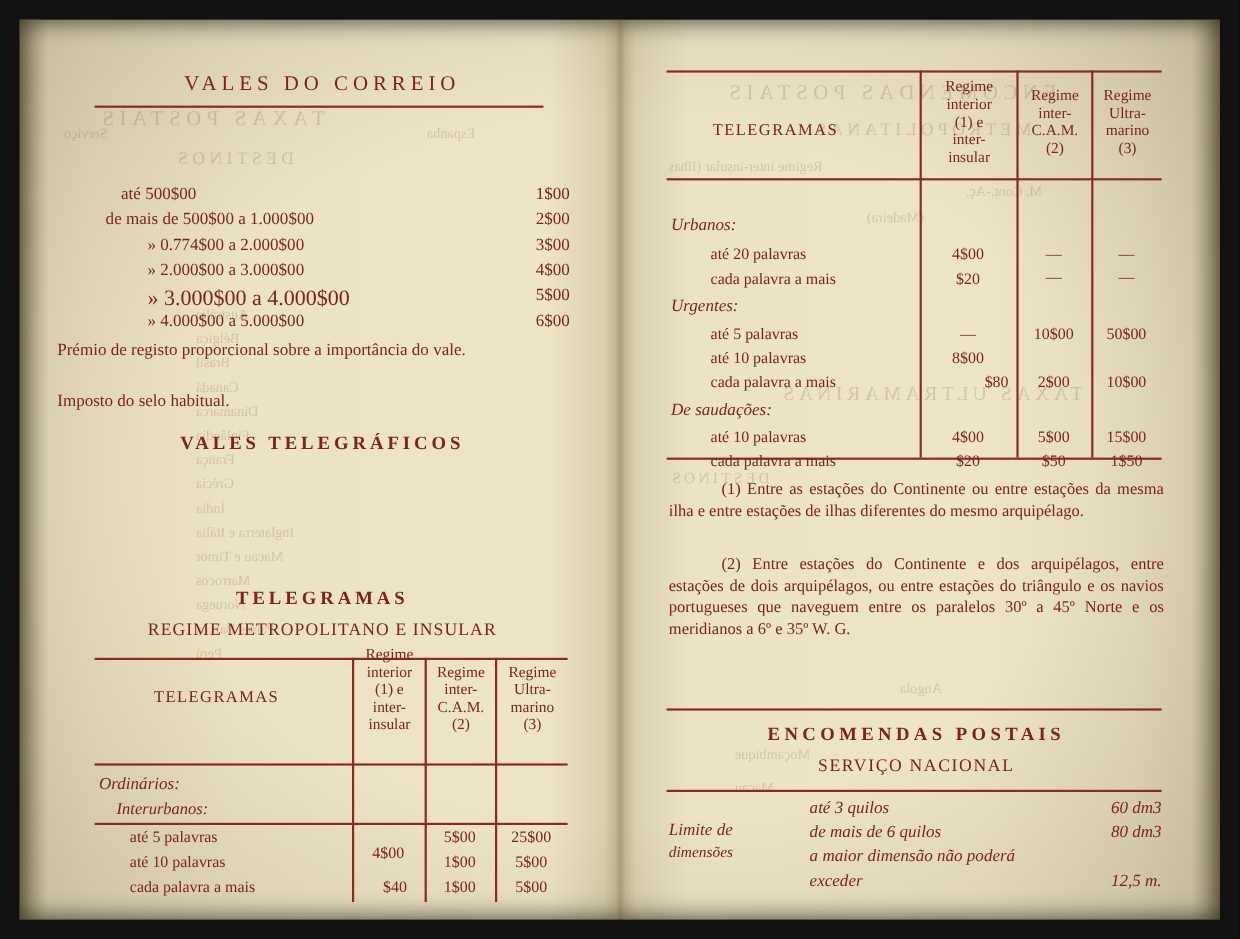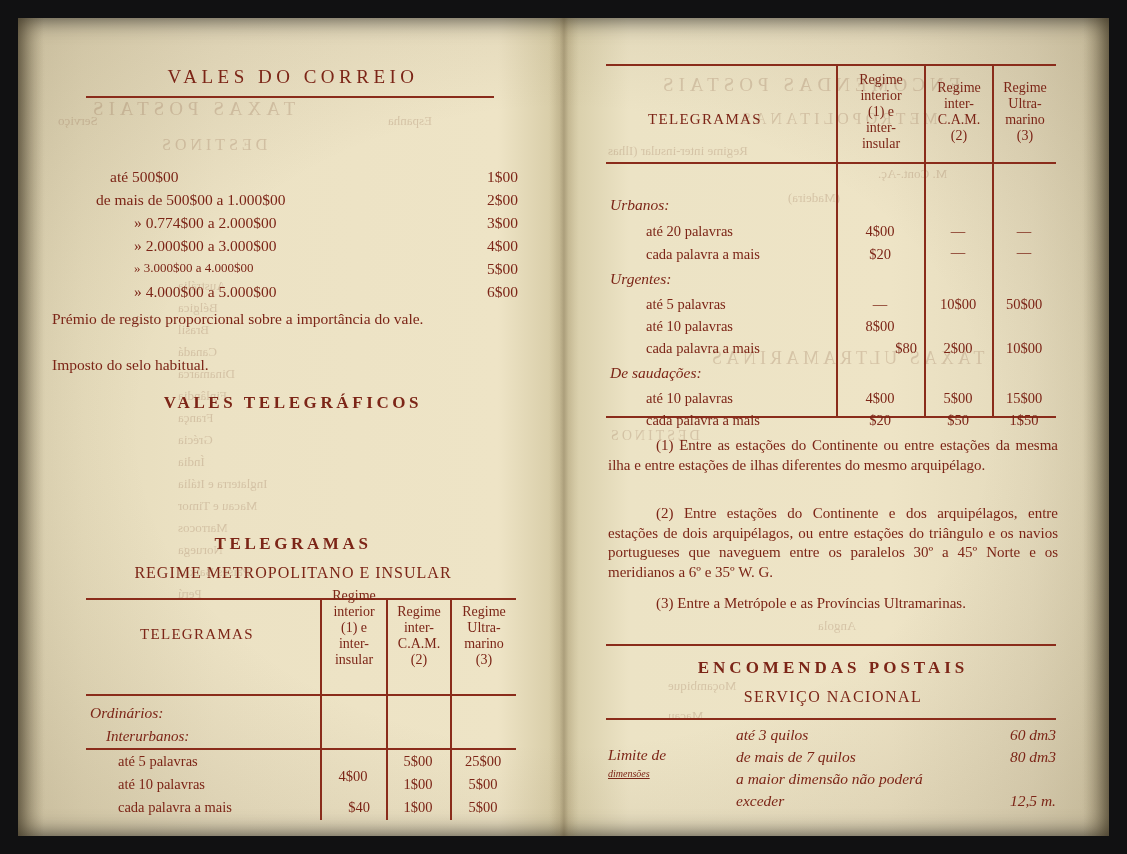--- a/index.html
+++ b/index.html
@@ -180,21 +180,21 @@
 
         <div class="cell" style="left:48px; top:173px; font-size:15.5px;">de mais de    500$00 a 1.000$00</div>
         <div class="cell r" style="left:330px; top:173px; width:140px; font-size:15.5px;">2$00</div>
 
         <div class="cell" style="left:86px; top:196px; font-size:15.5px;">»            0.774$00 a 2.000$00</div>
         <div class="cell r" style="left:330px; top:196px; width:140px; font-size:15.5px;">3$00</div>
 
         <div class="cell" style="left:86px; top:219px; font-size:15.5px;">»            2.000$00 a 3.000$00</div>
         <div class="cell r" style="left:330px; top:219px; width:140px; font-size:15.5px;">4$00</div>
 
-        <div class="cell" style="left:86px; top:242px; font-size:13px;">»            3.000$00 a 4.000$00</div>
+        <div class="cell" style="left:86px; top:242px; font-size:20px;">»            3.000$00 a 4.000$00</div>
         <div class="cell r" style="left:330px; top:242px; width:140px; font-size:15.5px;">5$00</div>
 
         <div class="cell" style="left:86px; top:265px; font-size:15.5px;">»            4.000$00 a 5.000$00</div>
         <div class="cell r" style="left:330px; top:265px; width:140px; font-size:15.5px;">6$00</div>
 
         <div class="body-text" style="position:absolute; left:4px; top:291px; width:470px;">Prémio de registo proporcional sobre a importância do vale.</div>
 
         <div class="body-text" style="position:absolute; left:4px; top:337px; width:470px;">Imposto do selo habitual.</div>
 
         <div class="h2" style="position:absolute; left:0; top:375px; width:100%;">VALES TELEGRÁFICOS</div>
@@ -328,36 +328,35 @@
           <div class="cell c" style="left:404px; top:372px; width:64px;">15$00</div>
 
           <div class="cell" style="left:58px; top:394px;">cada palavra a mais</div>
           <div class="cell c" style="left:248px; top:394px; width:88px;">$20</div>
           <div class="cell c" style="left:336px; top:394px; width:68px;">$50</div>
           <div class="cell c" style="left:404px; top:394px; width:64px;">1$50</div>
         </div>
 
         <div class="note" style="position:absolute; left:20px; top:418px; width:450px; text-indent:48px;">(1)  Entre as estações do Continente ou entre estações da mesma ilha e entre estações de ilhas diferentes do mesmo arquipélago.</div>
         <div class="note" style="position:absolute; left:20px; top:486px; width:450px; text-indent:48px;">(2)  Entre estações do Continente e dos arqui­pélagos, entre estações de dois arquipélagos, ou entre estações do triângulo e os navios portugueses que naveguem entre os paralelos 30º a 45º Norte e os meridianos a 6º e 35º W. G.</div>
-        <div class="note" style="position:absolute; left:20px; top:576px; width:450px; text-indent:48px;">(3)  Entre a Metrópole e as Províncias Ultra­marinas.</div>
 
         <div class="hline thick" style="left:18px; top:626px; width:450px;"></div>
 
         <div class="h2" style="position:absolute; left:0; top:640px; width:490px; letter-spacing:4px;">ENCOMENDAS POSTAIS</div>
         <div class="h3" style="position:absolute; left:0; top:670px; width:490px; letter-spacing:1.5px;">SERVIÇO NACIONAL</div>
 
         <div class="hline" style="left:18px; top:700px; width:450px;"></div>
 
         <div class="cell it" style="left:20px; top:728px; font-size:15.5px;">Limite de</div>
-        <div class="cell it" style="left:20px; top:750px; font-size:10px;text-decoration:underline;">dimensões</div>
+        <div class="cell it" style="left:20px; top:750px; font-size:14px;">dimensões</div>
 
         <div class="cell it" style="left:148px; top:708px; font-size:15.5px;">até 3 quilos</div>
         <div class="cell it r" style="left:330px; top:708px; width:138px; font-size:15.5px;">60 dm3</div>
 
-        <div class="cell it" style="left:148px; top:730px; font-size:15.5px;">de mais de 7 quilos</div>
+        <div class="cell it" style="left:148px; top:730px; font-size:15.5px;">de mais de 6 quilos</div>
         <div class="cell it r" style="left:330px; top:730px; width:138px; font-size:15.5px;">80 dm3</div>
 
         <div class="cell it" style="left:148px; top:752px; font-size:15.5px;">a maior dimensão não poderá</div>
 
         <div class="cell it" style="left:148px; top:774px; font-size:15.5px;">exceder</div>
         <div class="cell it r" style="left:330px; top:774px; width:138px; font-size:15.5px;">12,5 m.</div>
       </div>
     </div>
   </div>
 </div>

